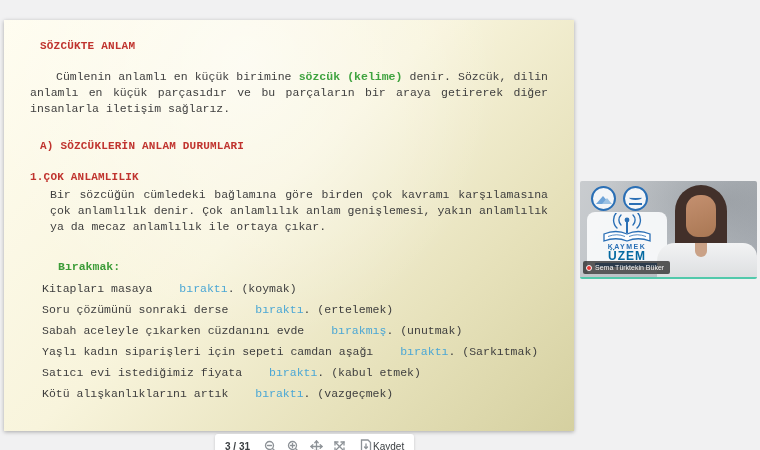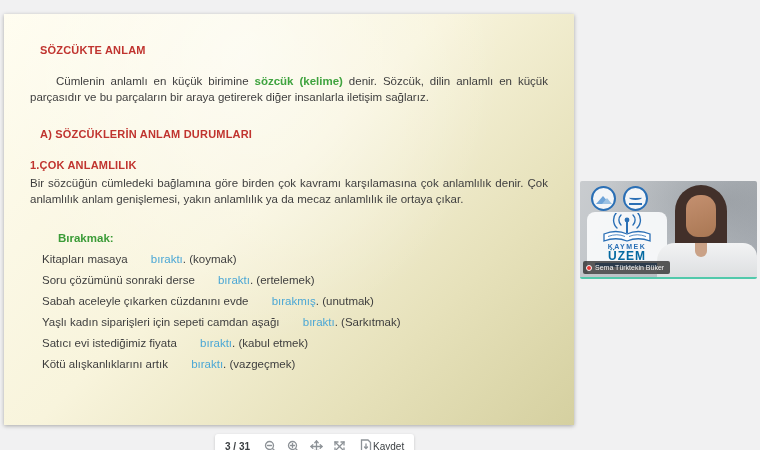--- a/index.html
+++ b/index.html
@@ -1,38 +1,39 @@
 <!DOCTYPE html>
 <html><head>
 <meta charset="utf-8">
 <style>
   * { margin:0; padding:0; box-sizing:border-box; }
   html,body { width:760px; height:450px; overflow:hidden; }
   body { font-family:"Liberation Sans", sans-serif; background:#f1f1f2; position:relative; }
 
   
   .slide {
-    position:absolute; left:4px; top:14px; width:570px; height:411px;
+    position:absolute; left:4px; top:20px; width:570px; height:411px;
     background:
       radial-gradient(ellipse at 42% 10%, rgba(255,255,255,.55), rgba(255,255,255,0) 55%),
       linear-gradient(135deg, #fffdf0 0%, #f8f4dc 45%, #e6e1ba 75%, #d5d0a0 100%);
     box-shadow:0 1px 4px rgba(0,0,0,.3);
-    padding:30px 26px 0 26px;
+    padding:20px 26px 0 26px;
     color:#3e3e3e;
+    font-family:Liberation Mono, monospace;
   }
   .heading-red { color:#c0342f; font-weight:bold; font-size:11px; letter-spacing:.2px; }
   .slide-title { margin-left:10px; }
   .para {
     font-size:11.5px; line-height:16px; text-align:justify; color:#3e3e3e;
   }
   .para.first { margin-top:17px; text-indent:26px; }
   .kw-green { color:#3fa33f; font-weight:bold; }
   .section-a { margin-top:23px; margin-left:10px; }
   .section-1 { margin-top:19px; }
-  .para.second { margin-top:4px; }
+  .para.second { margin-top:4px;margin-left:20px; }
   .verb-heading { color:#3c9c38; font-weight:bold; font-size:11.5px; margin-top:25px; margin-left:28px; }
   .examples { list-style:none; margin-top:5px; margin-left:12px; }
   .examples li { font-size:11.5px; line-height:21px; color:#3e3e3e; }
   .kw-blue { color:#4ba7d5;margin-left:20px; }
 
   
   .webcam {
     position:absolute; left:580px; top:181px; width:177px; height:98px;
     background:
       radial-gradient(ellipse at 80% 20%, rgba(90,95,100,.25), rgba(0,0,0,0) 60%),

